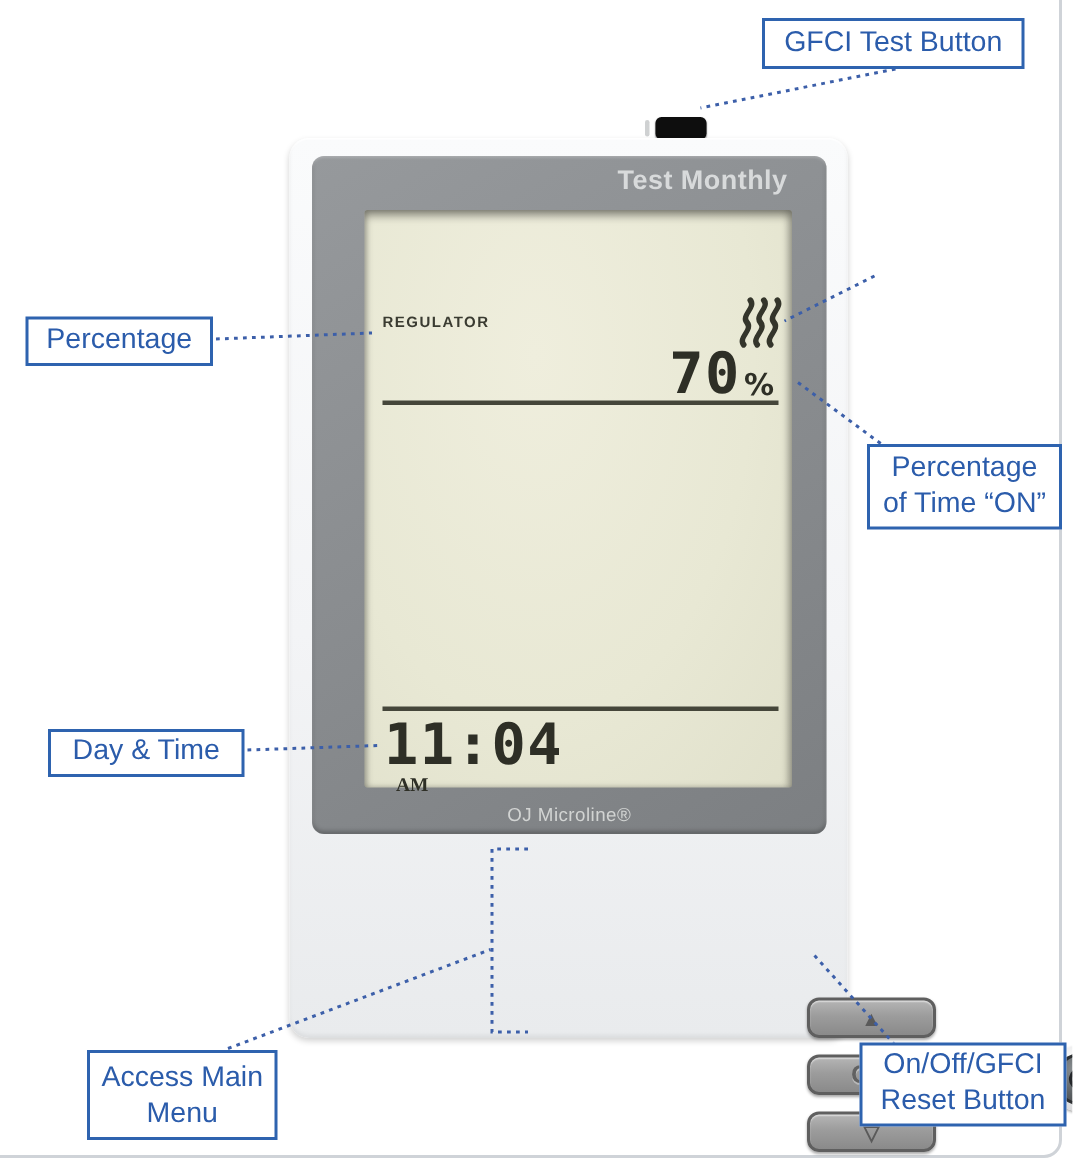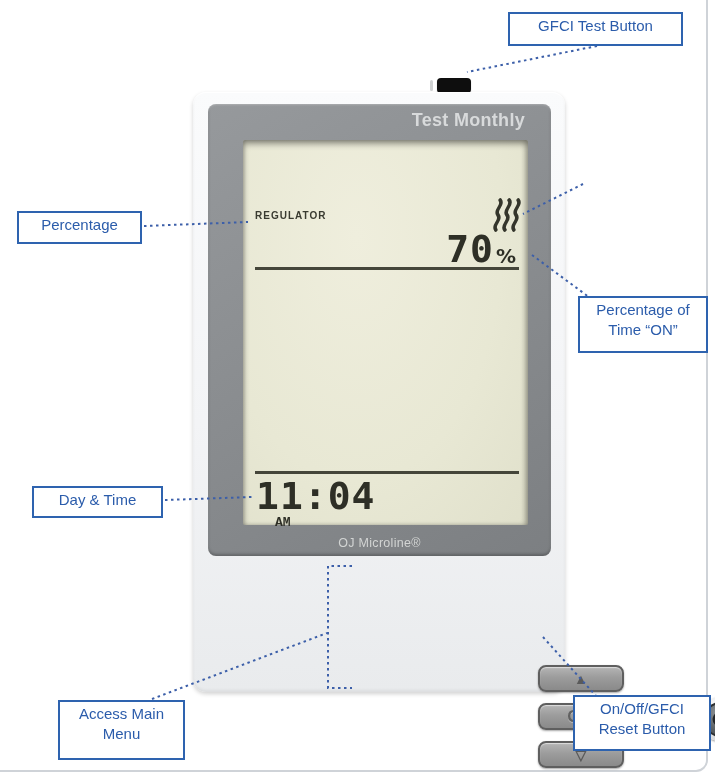--- a/index.html
+++ b/index.html
@@ -52,21 +52,21 @@
     font-family:"DejaVu Sans Mono",monospace;font-weight:bold;
   }
   .pct-value{font-size:38px;line-height:1;letter-spacing:1px;}
   .pct-sign{font-size:20px;line-height:1;margin-top:16px;margin-left:2px;font-family:"DejaVu Sans",sans-serif;font-weight:bold;}
   .lcd-rule{position:absolute;left:12px;width:264px;height:2.5px;background:#45463a;}
   .rule-top{top:127px;}
   .rule-bottom{top:331px;}
   .time-row{position:absolute;left:13px;top:337px;display:flex;align-items:flex-start;
     font-family:"DejaVu Sans Mono",monospace;font-weight:bold;flex-direction:column;}
   .time-value{font-size:38px;line-height:1;letter-spacing:1px;}
-  .meridiem{font-size:13px;font-weight:bold;margin-left:19px;margin-top:0;font-family:Liberation Mono, monospace;}
+  .meridiem{font-size:13px;font-weight:bold;margin-left:8px;margin-top:0;font-family:Liberation Serif, serif;}
   
   .dev-btn{
     position:absolute;left:345px;width:86px;height:27px;
     background:linear-gradient(180deg,#b5b5b5 0%,#9c9c9c 45%,#8a8a8a 100%);
     border:2px solid #5f5f5f;border-radius:8px;
     box-shadow:inset 0 1px 1px rgba(255,255,255,.55), 0 1px 2px rgba(0,0,0,.35);
     display:flex;align-items:center;justify-content:center;
     color:#565656;font-weight:bold;cursor:pointer;box-sizing:border-box;
   }
   .btn-up{top:573px;}
@@ -81,22 +81,22 @@
   }
   .power-inner{
     width:35px;height:35px;border-radius:50%;
     background:radial-gradient(circle at 35% 28%, #888d90 0%, #5b6063 55%, #3e4245 100%);
     border:2px solid #2c2f31;box-sizing:border-box;
     display:flex;align-items:center;justify-content:center;
   }
   
   .callout{
     position:absolute;border:2px solid #2e63af;background:#ffffff;color:#2b5cab;
-    display:flex;align-items:flex-start;justify-content:center;text-align:center;
-    font-size:15px;line-height:1.3;box-sizing:border-box;padding:2px 6px;
+    display:flex;align-items:flex-end;justify-content:center;text-align:center;
+    font-size:19px;line-height:1.3;box-sizing:border-box;padding:2px 6px;
   }
   .overlay{position:absolute;left:0;top:0;width:715px;height:777px;pointer-events:none;}
 </style>
 </head>
 <body>
 
 <div class="canvas">
 
   <div class="frame"></div>
 

